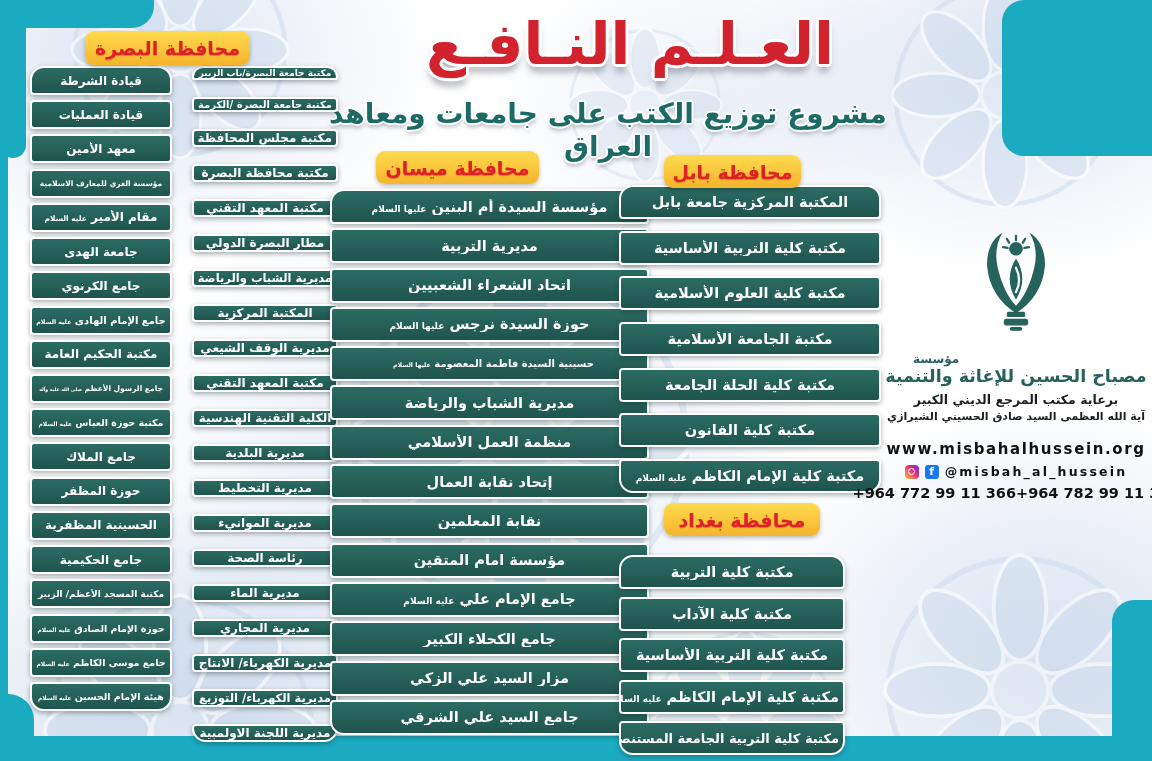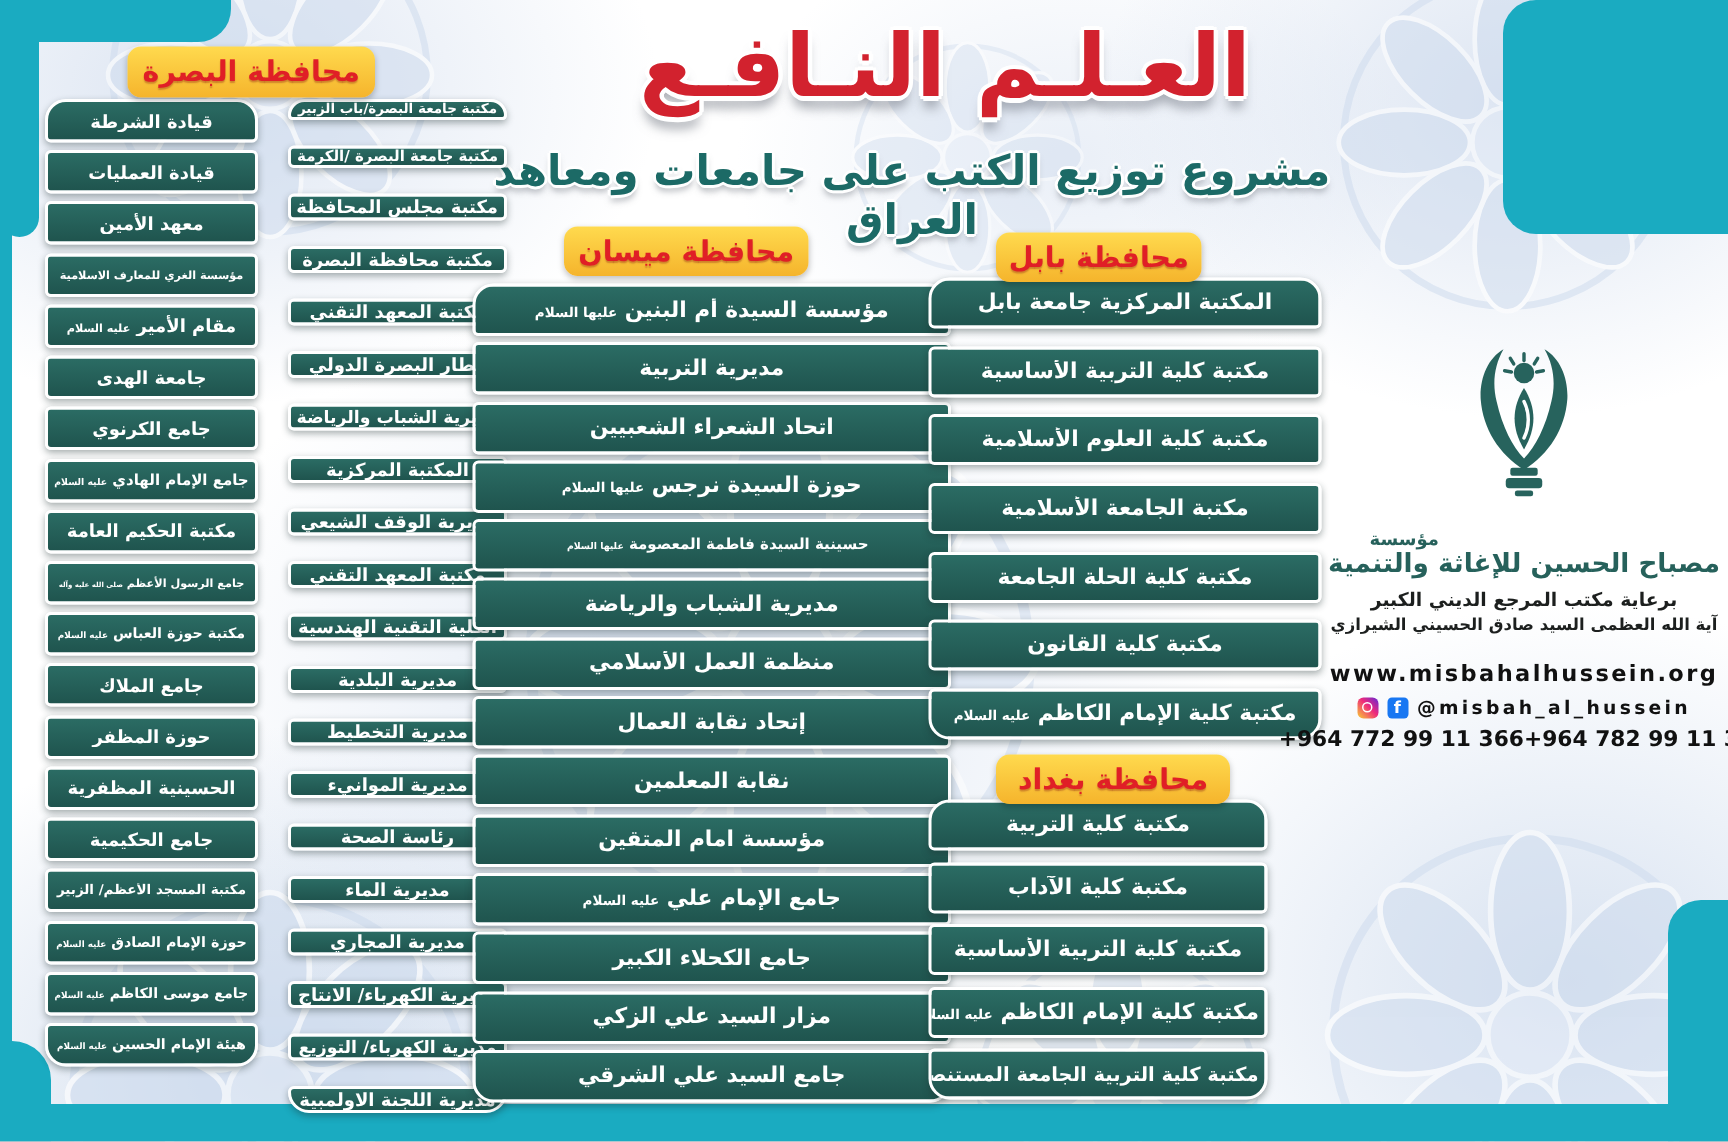--- a/index.html
+++ b/index.html
@@ -63,23 +63,23 @@
     box-shadow:0 2px 5px rgba(25,45,45,.38);
     color:#fff; display:flex; align-items:center; justify-content:center;
     direction:rtl; height:var(--ph,30px); box-sizing:border-box;
   }
   .list .pill:first-child{border-radius:14px 14px 4px 4px;}
   .list .pill:last-child{border-radius:4px 4px 14px 14px;}
   .pill-label{display:block; width:100%; text-align:center; white-space:nowrap;
     font-weight:bold; padding:0 4px; overflow:hidden;}
   #list-basra-a {left:30px;  top:66px;  width:142px; height:645px; --ph:29px; font-size:12px;}
   #list-basra-b {left:192px; top:66px;  width:146px; height:525px; --ph:28px; font-size:12px;gap:17px;}
-  #list-maysan  {left:315px; top:189px; width:319px; height:546px; --ph:35px; font-size:14.5px;}
+  #list-maysan  {left:330px; top:189px; width:319px; height:546px; --ph:35px; font-size:14.5px;}
   #list-babil   {left:619px; top:185px; width:262px; height:308px; --ph:34px; font-size:14.5px;}
-  #list-baghdad {left:619px; top:533px; width:226px; height:200px; --ph:34px; font-size:14.5px;}
+  #list-baghdad {left:619px; top:555px; width:226px; height:200px; --ph:34px; font-size:14.5px;}
   .bless{font-size:.62em;}
   
   .org{position:absolute; left:885px; top:228px; width:262px; z-index:2; text-align:center;}
   .lamp{display:block; margin:0 auto; width:76px; height:122px;}
   .org-prefix{direction:rtl; font-weight:bold; font-size:12px; color:#26615b;
     text-align:left; padding-left:28px; margin-top:2px; letter-spacing:1px;}
   .org-name{direction:rtl; font-weight:bold; font-size:21px; color:#26615b;
     white-space:nowrap; margin-top:0; line-height:1.2;}
   .org-pat{direction:rtl; font-weight:bold; font-size:12.5px; color:#1c1f1e;
     white-space:nowrap; margin-top:5px;}

